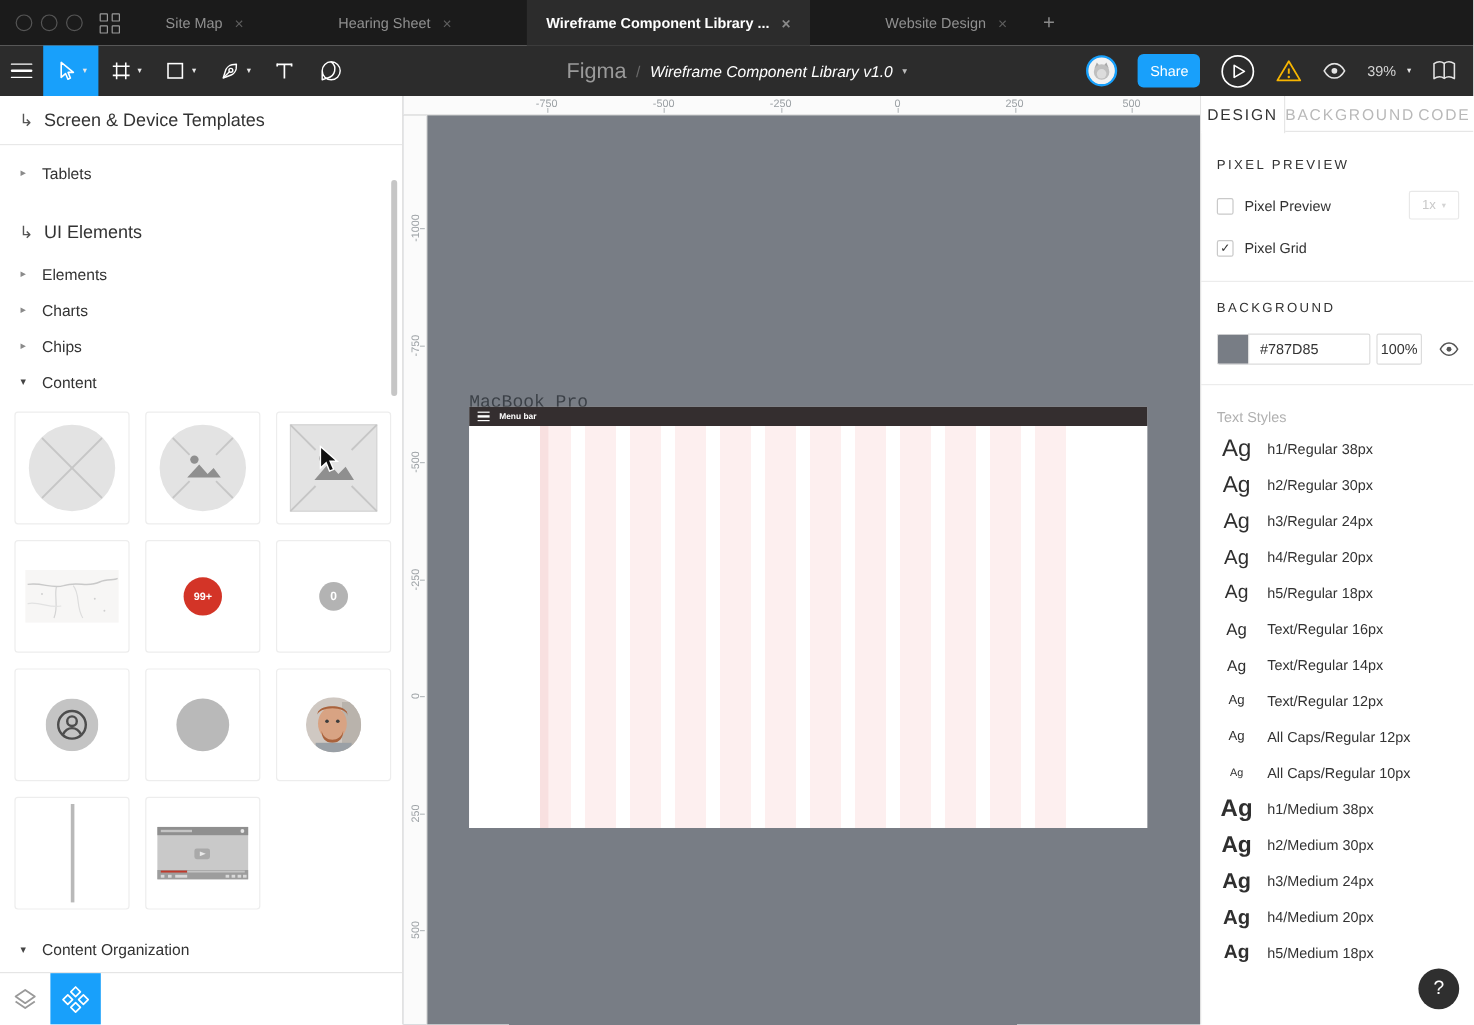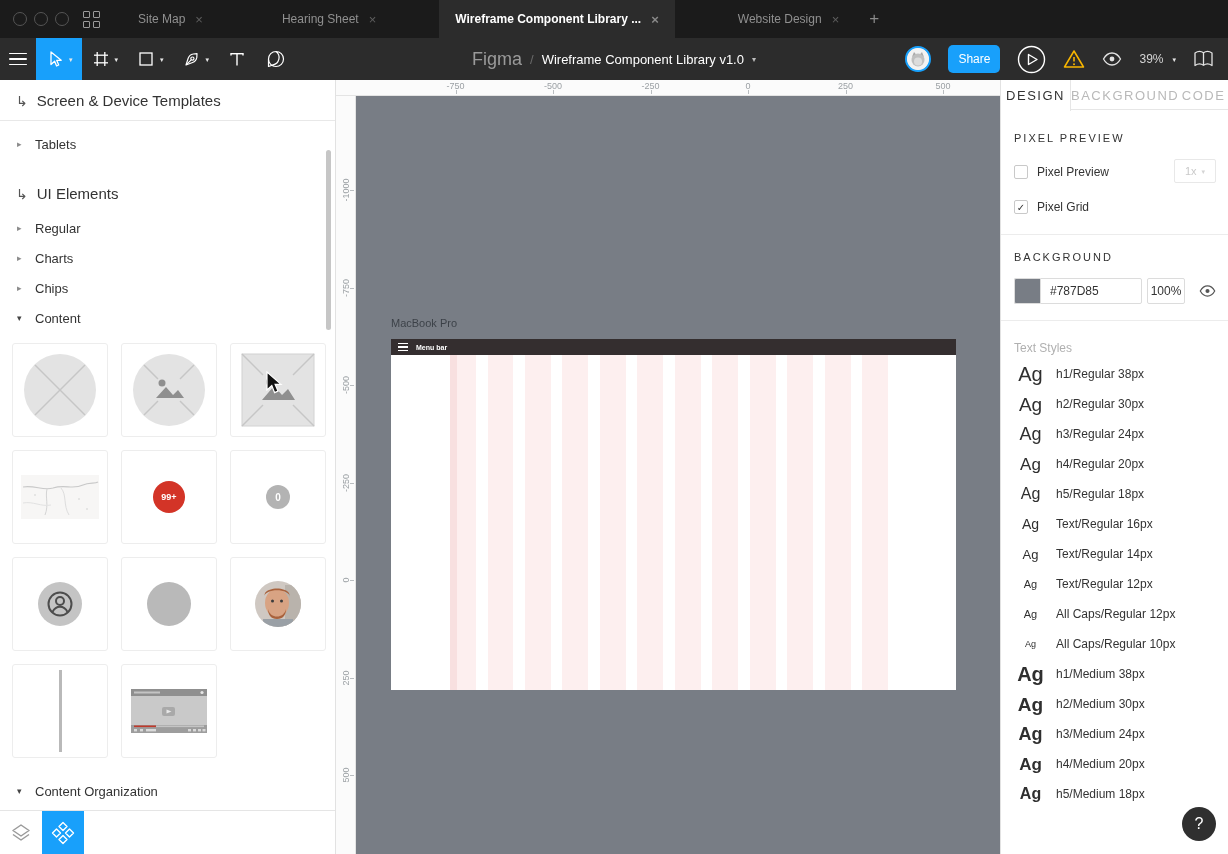--- a/index.html
+++ b/index.html
@@ -24,21 +24,21 @@
   .tb-left { display:flex; align-items:center; height:42px; }
   .tool { height:42px; display:flex; align-items:center; justify-content:center; padding:0 9px; cursor:pointer; }
   .tool.active { background:var(--accent,#18a0fb); }
   .hamburger { display:flex; flex-direction:column; gap:4px; width:18px; }
   .hamburger i { height:1.6px; background:#fff; border-radius:1px; }
   .chev { font-size:7px; color:#e8e8e8; margin-left:4px; line-height:1; }
   .tb-center { position:absolute; left:0; right:0; top:0; height:42px; display:flex; align-items:center; justify-content:center; gap:8px; pointer-events:none; }
   .tb-center > * { pointer-events:auto; }
   .crumb-app { color:#9a9a9a; font-size:18px; cursor:pointer; }
   .crumb-sep { color:#6a6a6a; font-size:13px; }
-  .crumb-title { color:#fff; font-size:13px; cursor:pointer; }
+  .crumb-title { color:#fff; font-size:13px; cursor:pointer;font-style:italic; }
   .chev-big { font-size:8px; color:#bdbdbd; cursor:pointer; }
   .tb-right { position:absolute; right:0; top:0; height:42px; display:flex; align-items:center; gap:17px; padding-right:14px; }
   .avatar { width:26px; height:26px; border-radius:50%; border:2px solid var(--accent,#18a0fb); background:#e9e9e9; display:flex; align-items:center; justify-content:center; overflow:hidden; cursor:pointer; }
   .share-btn { background:var(--accent,#18a0fb); color:#fff; border:none; border-radius:5px; width:52px; height:28px; font-size:12px; font-family:inherit; cursor:pointer; }
   .icon-btn { display:flex; align-items:center; cursor:pointer; }
   .zoom-ctl { display:flex; align-items:center; gap:5px; color:#d5d5d5; font-size:12px; cursor:pointer; }
 
   
   .sidebar { position:absolute; left:0; top:80px; width:336px; bottom:0; background:#fff; border-right:1px solid #e2e2e2; overflow:hidden; }
   .lib-header { display:flex; align-items:center; gap:9px; padding:12px 16px 11px; font-size:15px; color:#333; }
@@ -62,21 +62,21 @@
   .side-scrollbar { position:absolute; right:4px; top:70px; width:5px; height:180px; background:#c6c6c6; border-radius:3px; z-index:6; }
 
   
   .canvas { position:absolute; left:336px; top:80px; width:664px; bottom:0; background:var(--canvas-bg,#787d85); }
   .ruler-top { position:absolute; left:0; top:0; width:664px; height:16px; background:#fbfbfb; border-bottom:1px solid #e4e4e4; z-index:3; }
   .hnum { position:absolute; top:1px; transform:translateX(-50%); font-size:9px; color:#9ba0a4; }
   .htick { position:absolute; bottom:1px; width:1px; height:4px; background:#b9bdc0; }
   .ruler-left { position:absolute; left:0; top:16px; width:20px; bottom:0; background:#fbfbfb; border-right:1px solid #e4e4e4; z-index:2; }
   .vnum { position:absolute; left:10px; transform:translate(-50%,-50%) rotate(-90deg); font-size:9px; color:#9ba0a4; white-space:nowrap; }
   .vtick { position:absolute; right:1px; height:1px; width:4px; background:#b9bdc0; }
-  .frame-label { position:absolute; left:55px; top:237px; font-size:11px; color:rgba(10,14,20,0.55); cursor:pointer; }
+  .frame-label { position:absolute; left:55px; top:247px; font-size:15px; color:rgba(10,14,20,0.55); cursor:pointer;font-family:Liberation Mono, monospace; }
   .frame { position:absolute; left:55px; top:259px; width:565px; height:351px; background:#fff; }
   .menubar { height:16px; background:#342e2f; display:flex; align-items:center; }
   .mb-burger { display:flex; flex-direction:column; gap:2px; width:10px; margin:0 8px 0 7px; }
   .mb-burger i { height:1.5px; background:#fff; }
   .mb-label { color:#fff; font-size:7px; font-weight:bold; }
   .frame-body { position:absolute; left:0; top:16px; right:0; bottom:0; background:#fff; overflow:hidden; }
   .colgrid { position:absolute; left:59px; top:0; bottom:0; width:439px;
     background:repeating-linear-gradient(90deg, #fdefef 0 26px, #ffffff 26px 37.5px); }
   .colgrid-edge { position:absolute; left:59px; top:0; bottom:0; width:7px; background:#f8e0e0; }
   .cursor { position:absolute; left:266px; top:371px; z-index:50; }
@@ -260,21 +260,21 @@
     <div class="tree-item" style="margin-top:8px">
       <span class="tri">▸</span>
       <span>Tablets</span>
     </div>
     <div class="lib-header" style="margin-top:14px">
       <span class="sect-arrow">↳</span>
       <span>UI Elements</span>
     </div>
     <div class="tree-item">
       <span class="tri">▸</span>
-      <span>Regular</span>
+      <span>Elements</span>
     </div>
     <div class="tree-item">
       <span class="tri">▸</span>
       <span>Charts</span>
     </div>
     <div class="tree-item">
       <span class="tri">▸</span>
       <span>Chips</span>
     </div>
     <div class="tree-item">

